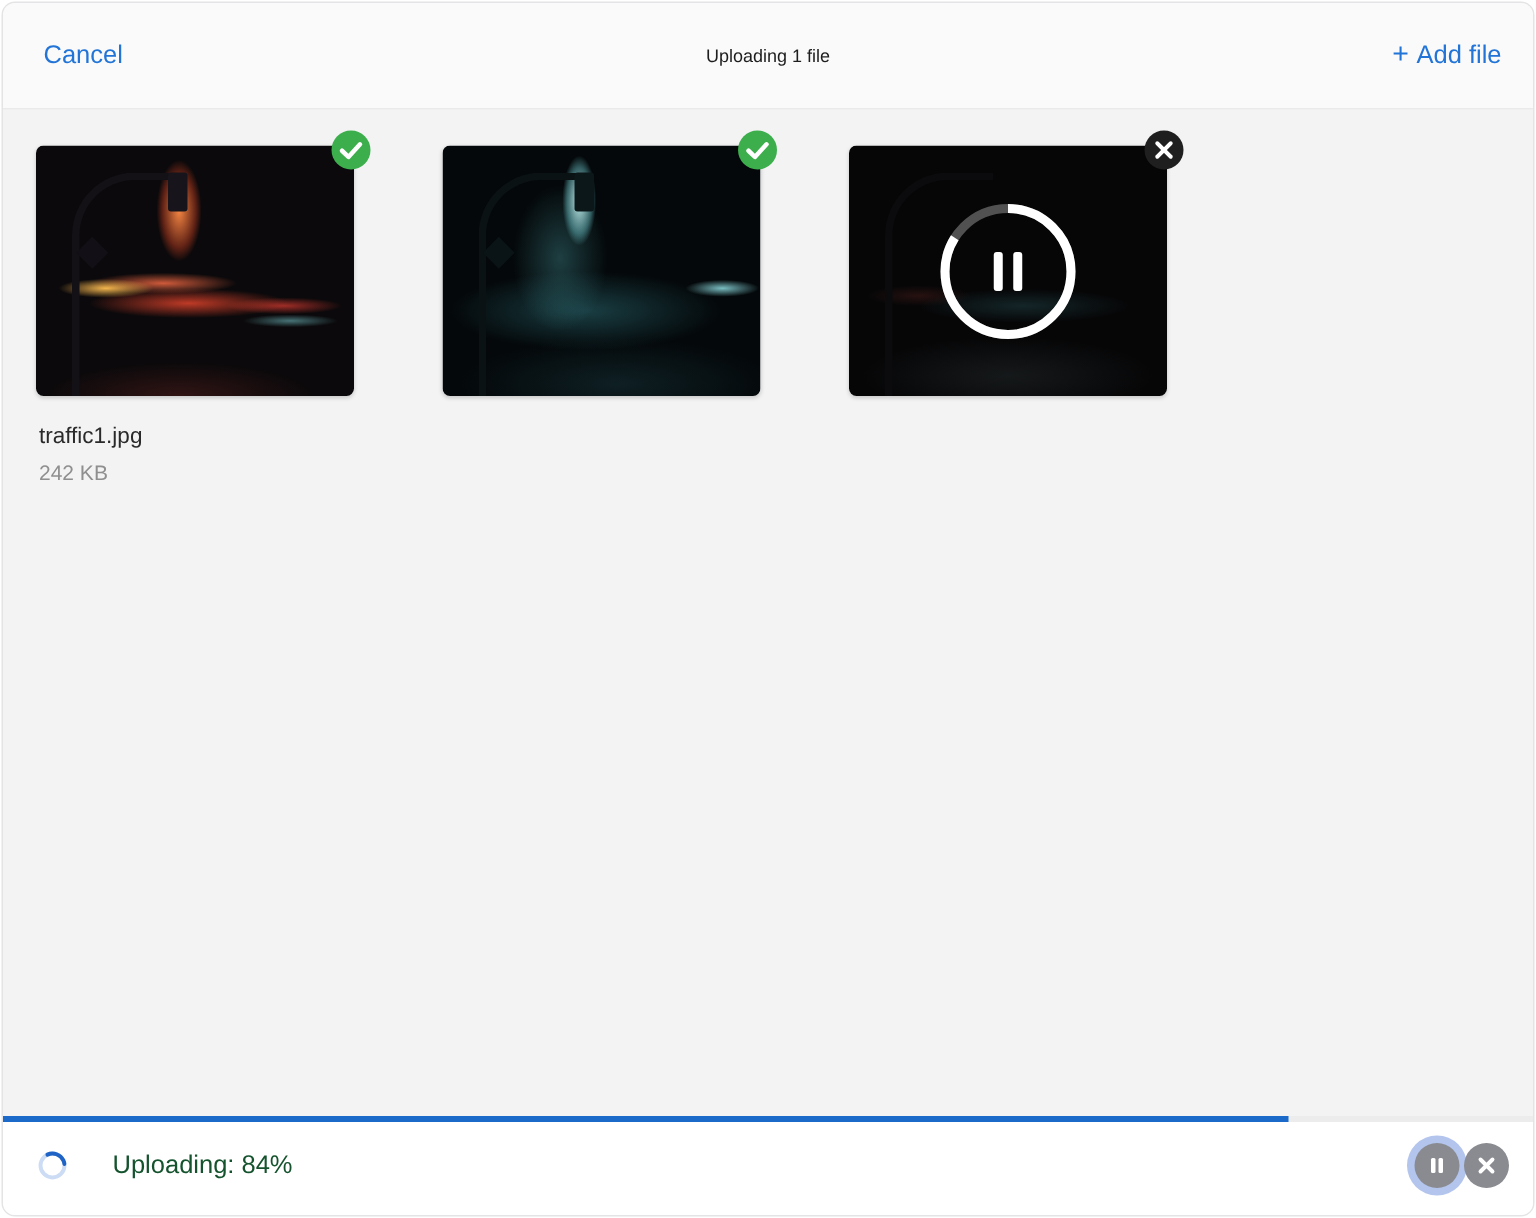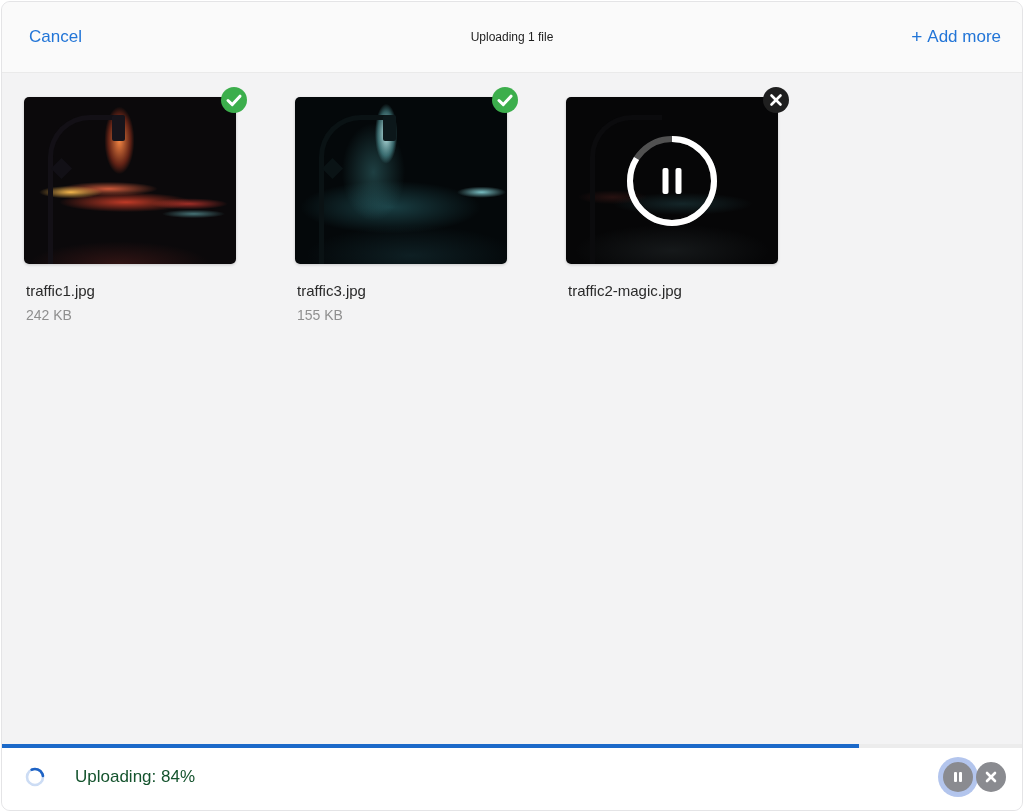--- a/index.html
+++ b/index.html
@@ -114,21 +114,21 @@
 </head>
 <body>
 
 <div class="dialog">
 
   <div class="header">
     <button class="link-btn cancel-btn">Cancel</button>
     <div class="dialog-title">Uploading 1 file</div>
     <button class="link-btn add-more-btn">
       <span class="plus-glyph">+</span>
-      <span>Add more</span>
+      <span>Add file</span>
     </button>
   </div>
 
   <div class="body">
     <div class="files">
 
       <figure class="card">
         <div class="thumb">
           <div class="thumb-art art-1">
             <div class="pole"></div>
@@ -153,24 +153,20 @@
             <div class="pole teal"></div>
             <div class="sign teal"></div>
             <div class="lightbox teal"></div>
           </div>
           <span class="badge check">
             <svg width="26" height="26" viewBox="0 0 26 26">
               <polyline points="7,13.5 11.3,17.6 19,9.2" fill="none" stroke="#fff" stroke-width="3" stroke-linecap="round" stroke-linejoin="round"></polyline>
             </svg>
           </span>
         </div>
-        <figcaption>
-          <div class="fname">traffic3.jpg</div>
-          <div class="fsize">155 KB</div>
-        </figcaption>
       </figure>
 
       <figure class="card">
         <div class="thumb">
           <div class="thumb-art art-3">
             <div class="pole dim"></div>
           </div>
           <div class="ring-wrap">
             <svg width="96" height="96" viewBox="0 0 96 96">
               <circle cx="48" cy="48" r="42" fill="none" stroke="rgba(255,255,255,0.3)" stroke-width="6"></circle>
@@ -184,21 +180,20 @@
           <button class="badge close">
             <svg width="26" height="26" viewBox="0 0 26 26">
               <g stroke="#fff" stroke-width="2.6" stroke-linecap="round">
                 <line x1="8.5" y1="8.5" x2="17.5" y2="17.5"></line>
                 <line x1="17.5" y1="8.5" x2="8.5" y2="17.5"></line>
               </g>
             </svg>
           </button>
         </div>
         <figcaption>
-          <div class="fname">traffic2-magic.jpg</div>
         </figcaption>
       </figure>
 
     </div>
   </div>
 
   <div class="footer">
     <div class="progress-track">
       <div class="progress-fill" id="progress-fill" style="width: 84%;"></div>
     </div>

